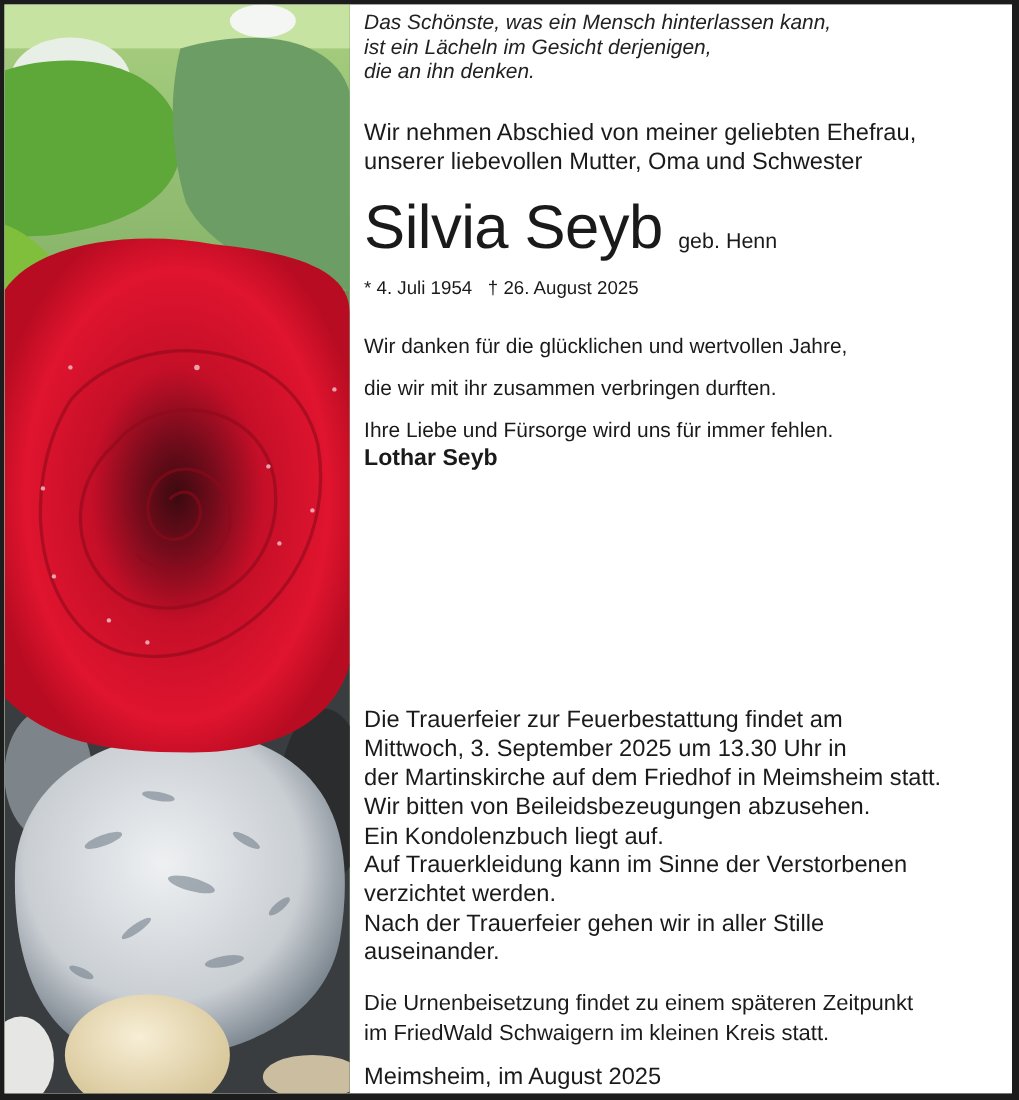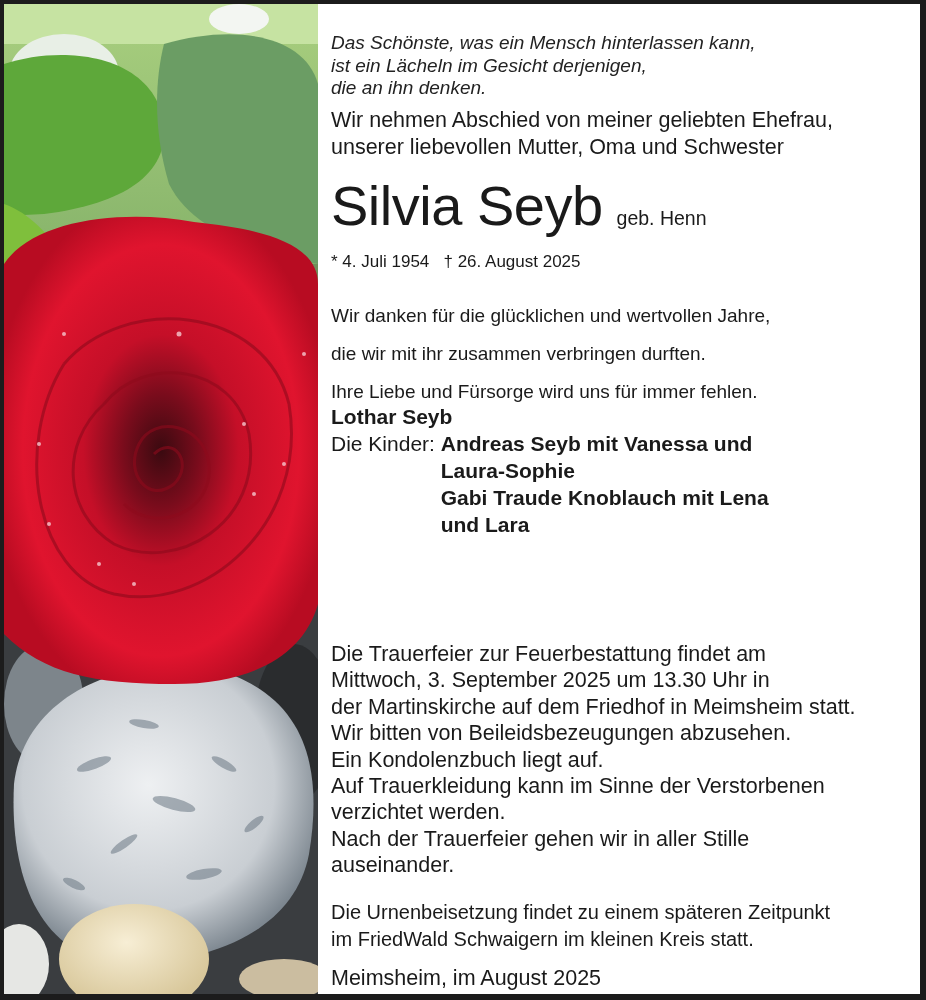--- a/index.html
+++ b/index.html
@@ -1,21 +1,21 @@
 <!DOCTYPE html>
 <html><head>
 <meta charset="utf-8">
 <style>
   html, body { margin: 0; padding: 0; }
   body { width: 926px; height: 1000px; background: #1c1c1c; position: relative; overflow: hidden; }
   .frame { position: absolute; left: 4px; top: 4px; width: 916px; height: 990px; background: #ffffff; overflow: hidden; }
   .photo { position: absolute; left: 0; top: 0; width: 314px; height: 990px; overflow: hidden; background: #6f8e5a; }
   .photo svg { display: block; }
   .text { position: absolute; left: 327px; top: 0; width: 590px; color: #1a1a1a; font-family: "Liberation Sans", sans-serif; }
-  .quote { position: absolute; top: 6px; font-style: italic; font-size: 19px; line-height: 22.5px; color: #222; white-space: pre-line; margin-top: 22px; }
+  .quote { position: absolute; top: 6px; font-style: italic; font-size: 19px; line-height: 22.5px; color: #222; white-space: pre-line; }
   .intro { position: absolute; top: 103px; font-size: 21.5px; line-height: 27px; white-space: pre-line; }
   .name-row { position: absolute; top: 166px; white-space: nowrap; }
   .name { font-size: 56px; line-height: 72px; letter-spacing: -0.5px; }
   .nee { font-size: 19.5px; margin-left: 14px; text-align: center; }
   .dates { position: absolute; top: 244px; font-size: 17px; line-height: 27px; white-space: pre; }
   .thanks { position: absolute; top: 293px; font-size: 19px; line-height: 38px; white-space: pre-line; }
   .family { position: absolute; top: 399px; font-size: 21px; line-height: 27px; }
   .fam-row { display: flex; }
   .fam-label { white-space: pre; }
   .fam-names { font-weight: bold; white-space: pre-line; }
@@ -111,27 +111,20 @@
     <div class="dates"><span>* 4. Juli 1954</span><span>   </span><span>† 26. August 2025</span></div>
 
     <div class="thanks">Wir danken für die glücklichen und wertvollen Jahre,
 die wir mit ihr zusammen verbringen durften.
 Ihre Liebe und Fürsorge wird uns für immer fehlen.</div>
 
     <div class="family">
       <div class="fam-row">
         <span class="fam-names">Lothar Seyb</span>
       </div>
-      <div class="fam-row">
-        <span class="fam-label">Die Kinder: </span>
-        <span class="fam-names">Andreas Seyb mit Vanessa und
-Laura-Sophie
-Gabi Traude Knoblauch mit Lena
-und Lara</span>
-      </div>
     </div>
 
     <div class="funeral">Die Trauerfeier zur Feuerbestattung findet am
 Mittwoch, 3. September 2025 um 13.30 Uhr in
 der Martinskirche auf dem Friedhof in Meimsheim statt.
 Wir bitten von Beileidsbezeugungen abzusehen.
 Ein Kondolenzbuch liegt auf.
 Auf Trauerkleidung kann im Sinne der Verstorbenen
 verzichtet werden.
 Nach der Trauerfeier gehen wir in aller Stille

